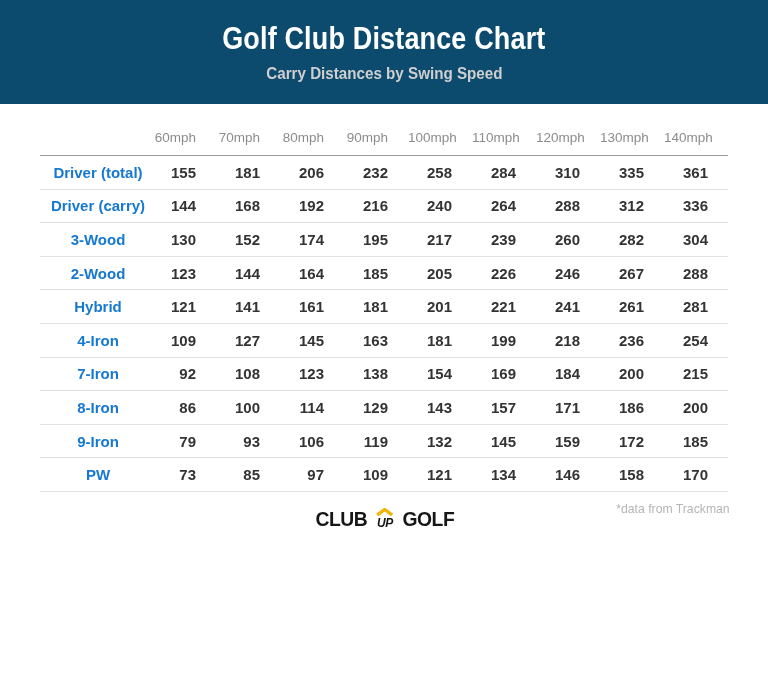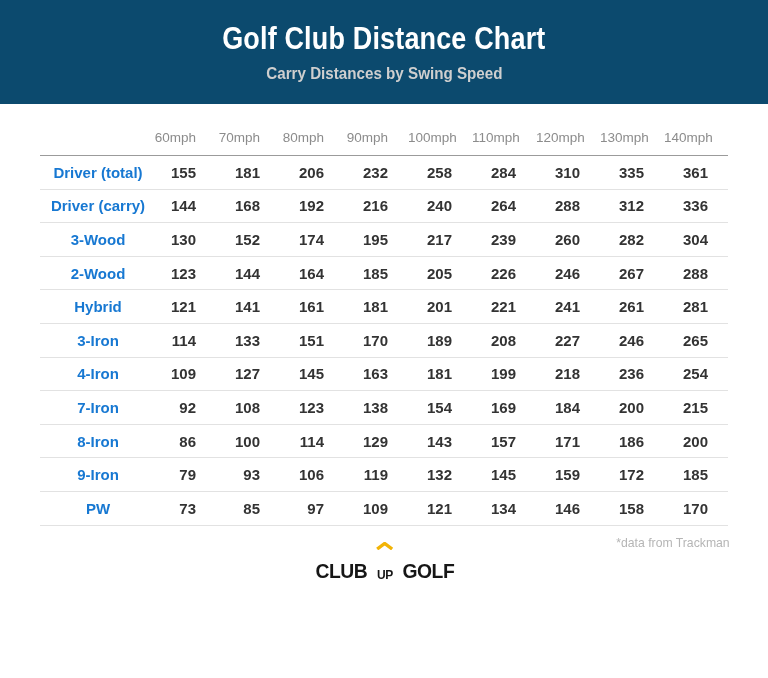--- a/index.html
+++ b/index.html
@@ -85,22 +85,23 @@
   }
   .logo-word {
     font-size: 21px;
     font-weight: 700;
     letter-spacing: -0.5px;
     line-height: 1;
     transform: scaleX(0.92);
   }
   .logo-up-group {
     display: inline-flex; flex-direction: column;
-    align-items: center; gap: 19px;
+    align-items: center; gap: 1px;
     padding-bottom: 0.5px;
+    font-style: italic;
   }
   .logo-up-group .chev { display: block; }
   .logo-up {
     font-size: 12px;
     font-weight: 700;
     line-height: 1;
     letter-spacing: -0.3px;
   }
 </style>
 </head>
@@ -194,32 +195,20 @@
             <td class="club-name">Hybrid</td>
             <td>121</td>
             <td>141</td>
             <td>161</td>
             <td>181</td>
             <td>201</td>
             <td>221</td>
             <td>241</td>
             <td>261</td>
             <td>281</td>
-          </tr>
-          <tr>
-            <td class="club-name">3-Iron</td>
-            <td>114</td>
-            <td>133</td>
-            <td>151</td>
-            <td>170</td>
-            <td>189</td>
-            <td>208</td>
-            <td>227</td>
-            <td>246</td>
-            <td>265</td>
           </tr>
           <tr>
             <td class="club-name">4-Iron</td>
             <td>109</td>
             <td>127</td>
             <td>145</td>
             <td>163</td>
             <td>181</td>
             <td>199</td>
             <td>218</td>

